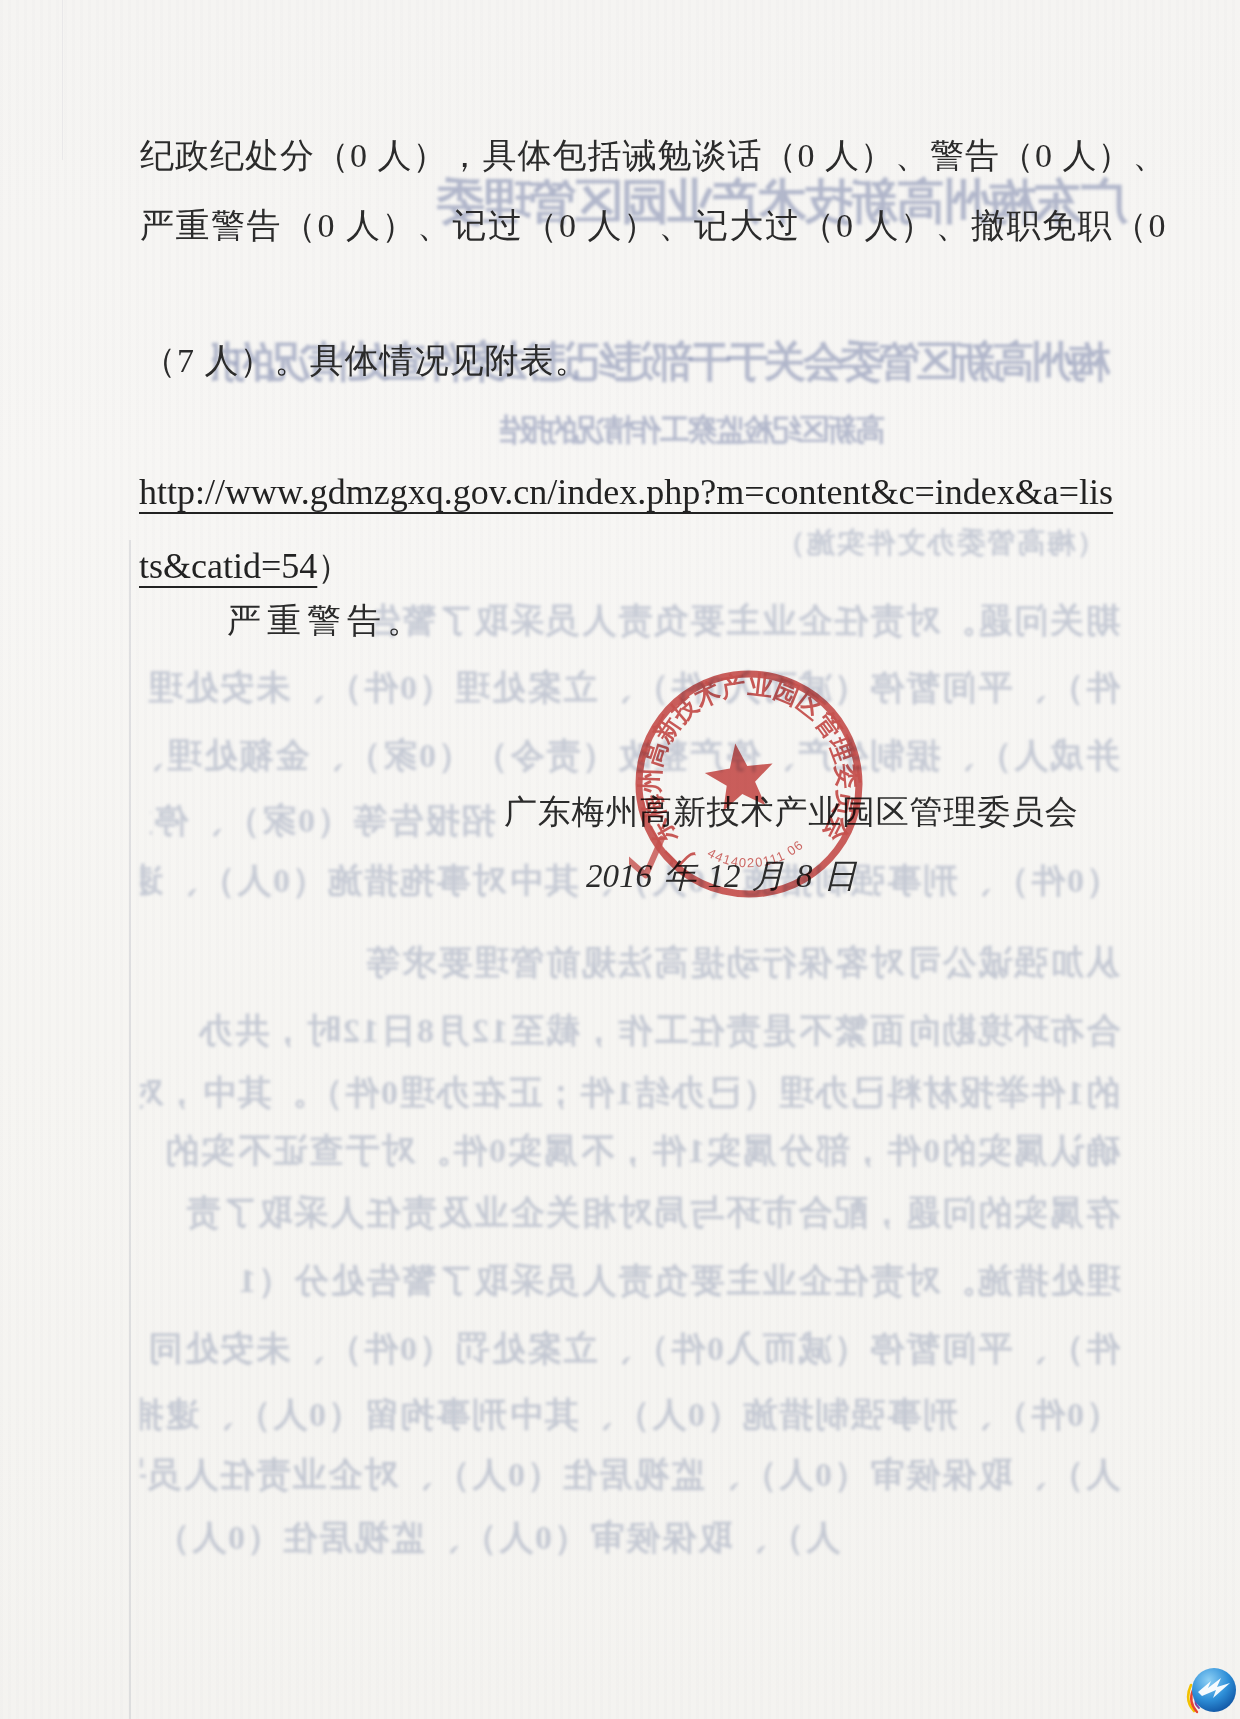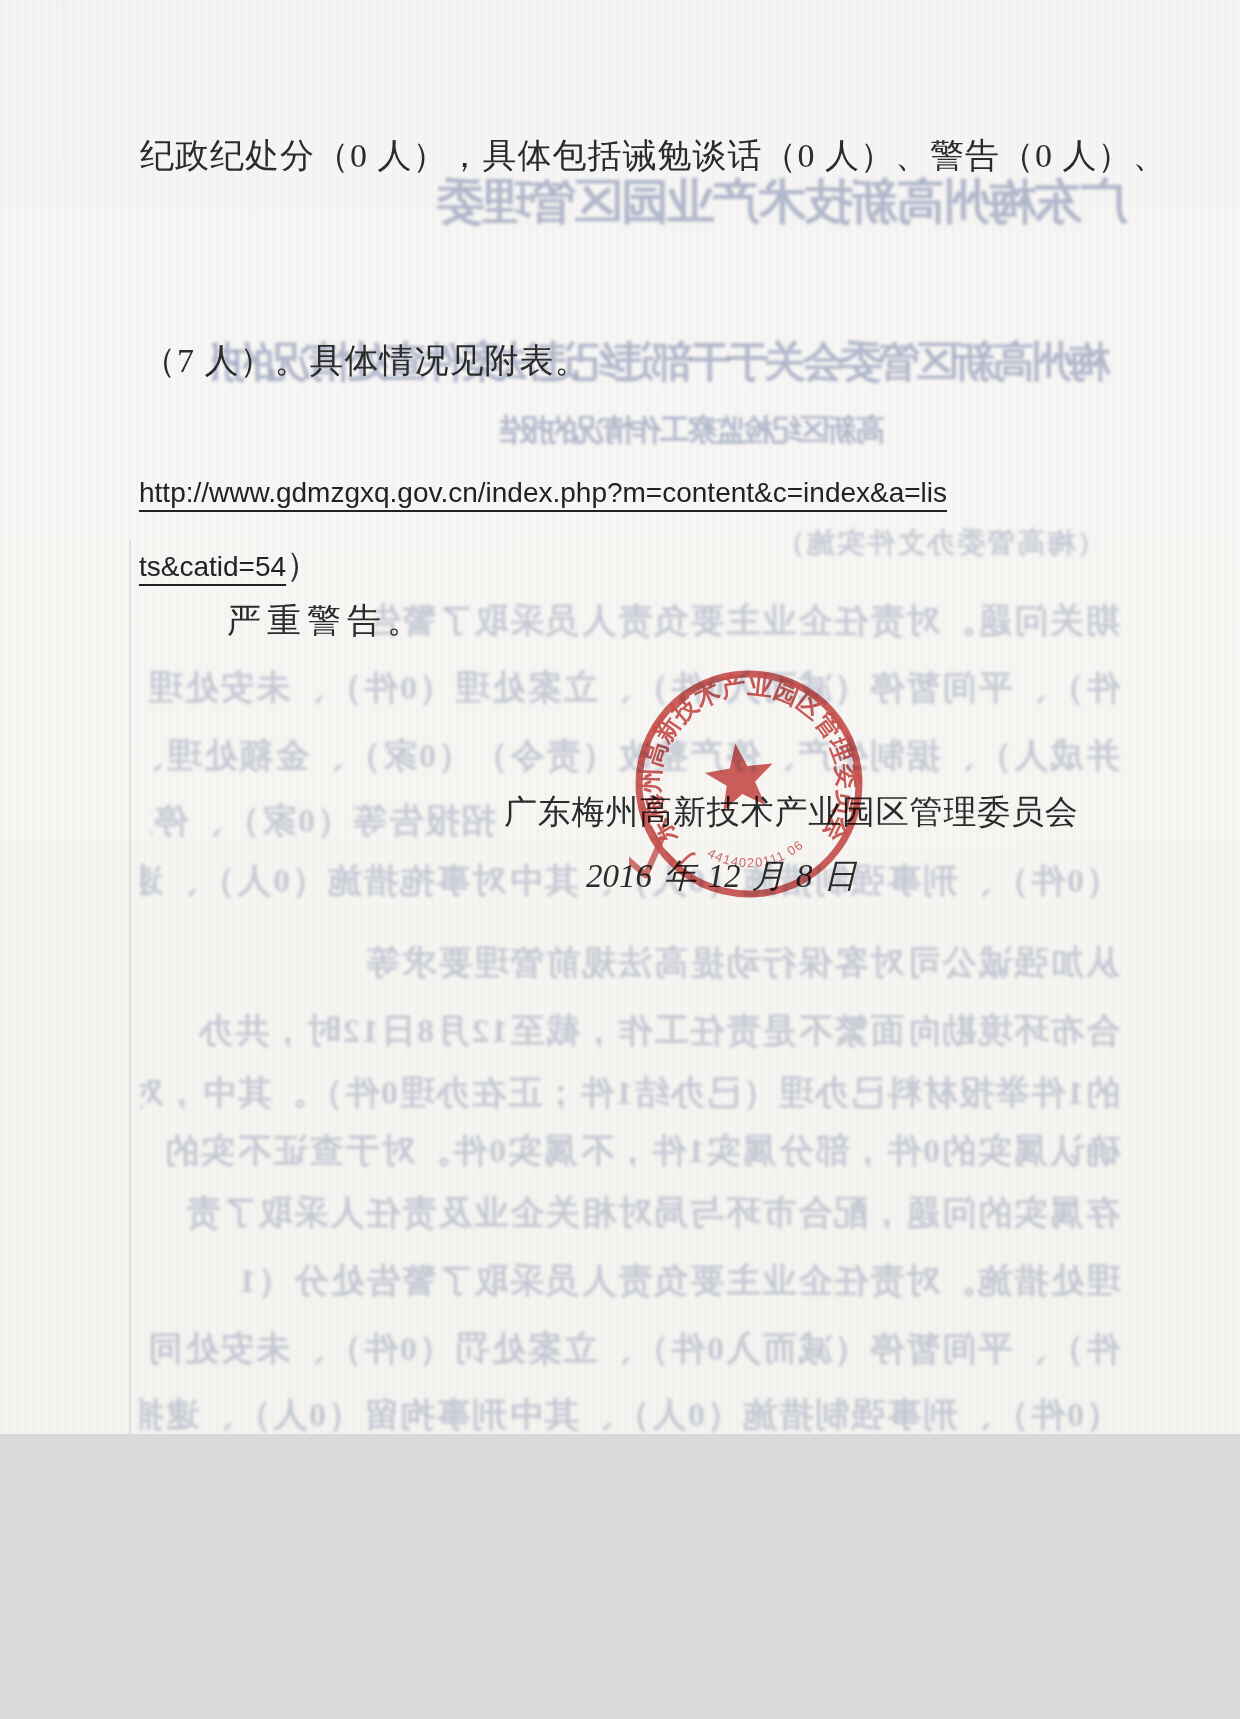--- a/index.html
+++ b/index.html
@@ -1,30 +1,30 @@
 <!DOCTYPE html>
 <html><head>
 <meta charset="utf-8">
 <style>
   html,body{margin:0;padding:0;background:#d9d9d7;}
   .page{
-    position:relative;width:1240px;height:1434px;overflow:hidden;
+    position:relative;width:1240px;height:1719px;overflow:hidden;
     background:
       repeating-linear-gradient(90deg, rgba(40,45,80,0.012) 0 3px, rgba(255,255,255,0) 3px 8px),
       linear-gradient(180deg,#f5f4f2 0%,#f7f6f4 28%,#f6f5f2 60%,#f4f3f0 100%);
     font-family:"Liberation Serif","DejaVu Serif",serif;
   }
   
   .line{
     position:absolute;white-space:nowrap;color:#2b2b2b;
     font-size:34px;letter-spacing:1px;line-height:1.2;
   }
   .url{
-    font-family:Liberation Sans, sans-serif;
-    font-size:28px;letter-spacing:0;color:#222;
+    font-family:Liberation Serif, serif;
+    font-size:36px;letter-spacing:0;color:#222;
     text-decoration:underline;text-decoration-thickness:2px;text-underline-offset:8px;
   }
   .paren{font-family:"Liberation Serif","DejaVu Serif",serif;font-size:34px;color:#2b2b2b;}
   
   .bleed{
     position:absolute;white-space:nowrap;overflow:hidden;
     transform:scaleX(-1);font-weight:700;
     color:rgba(122,134,165,0.38);filter:blur(1.4px);
     font-size:34px;letter-spacing:2px;pointer-events:none;
   }
@@ -62,20 +62,21 @@
   <div class="bleed" style="left:140px;top:1258px;width:980px;">理处措施。对责任企业主要负责人员采取了警告处分（1</div>
   <div class="bleed" style="left:140px;top:1326px;width:980px;">件）、平间暂停（减而入0件）、立案处罚（0件）、未安处同（0</div>
   <div class="bleed" style="left:140px;top:1392px;width:980px;">（0件）、刑事强制措施（0人）、其中刑事拘留（0人）、逮捕（0</div>
   <div class="bleed" style="left:140px;top:1452px;width:980px;">人）、取保候审（0人）、监视居住（0人）、对企业责任人员罚</div>
   <div class="bleed" style="left:140px;top:1515px;width:700px;">人）、取保候审（0人）、监视居住（0人）</div>
 
   <div class="scanline-v" style="left:129px;top:540px;width:2px;height:1179px;"></div>
   <div class="scanline-v" style="left:62px;top:0;width:1px;height:160px;background:rgba(100,105,130,0.08);"></div>
 
   <div class="line" style="left:140px;top:136px;">纪政纪处分（0 人），具体包括诫勉谈话（0 人）、警告（0 人）、</div>
+  <div class="line" style="left:140px;top:206px;letter-spacing:1.5px;">严重警告（0 人）、记过（0 人）、记大过（0 人）、撤职免职（0</div>
   <div class="line" style="left:142px;top:341px;">（7 人）。具体情况见附表。</div>
 
   <div class="line" style="left:139px;top:471px;">
     <span class="url">http://www.gdmzgxq.gov.cn/index.php?m=content&amp;c=index&amp;a=lis</span>
   </div>
   <div class="line" style="left:139px;top:537px;margin-top:8px;">
     <span class="url">ts&amp;catid=54</span><span class="paren">）</span>
   </div>
 
   <div class="line" style="left:227px;top:601px;letter-spacing:6px;">严重警告。</div>

